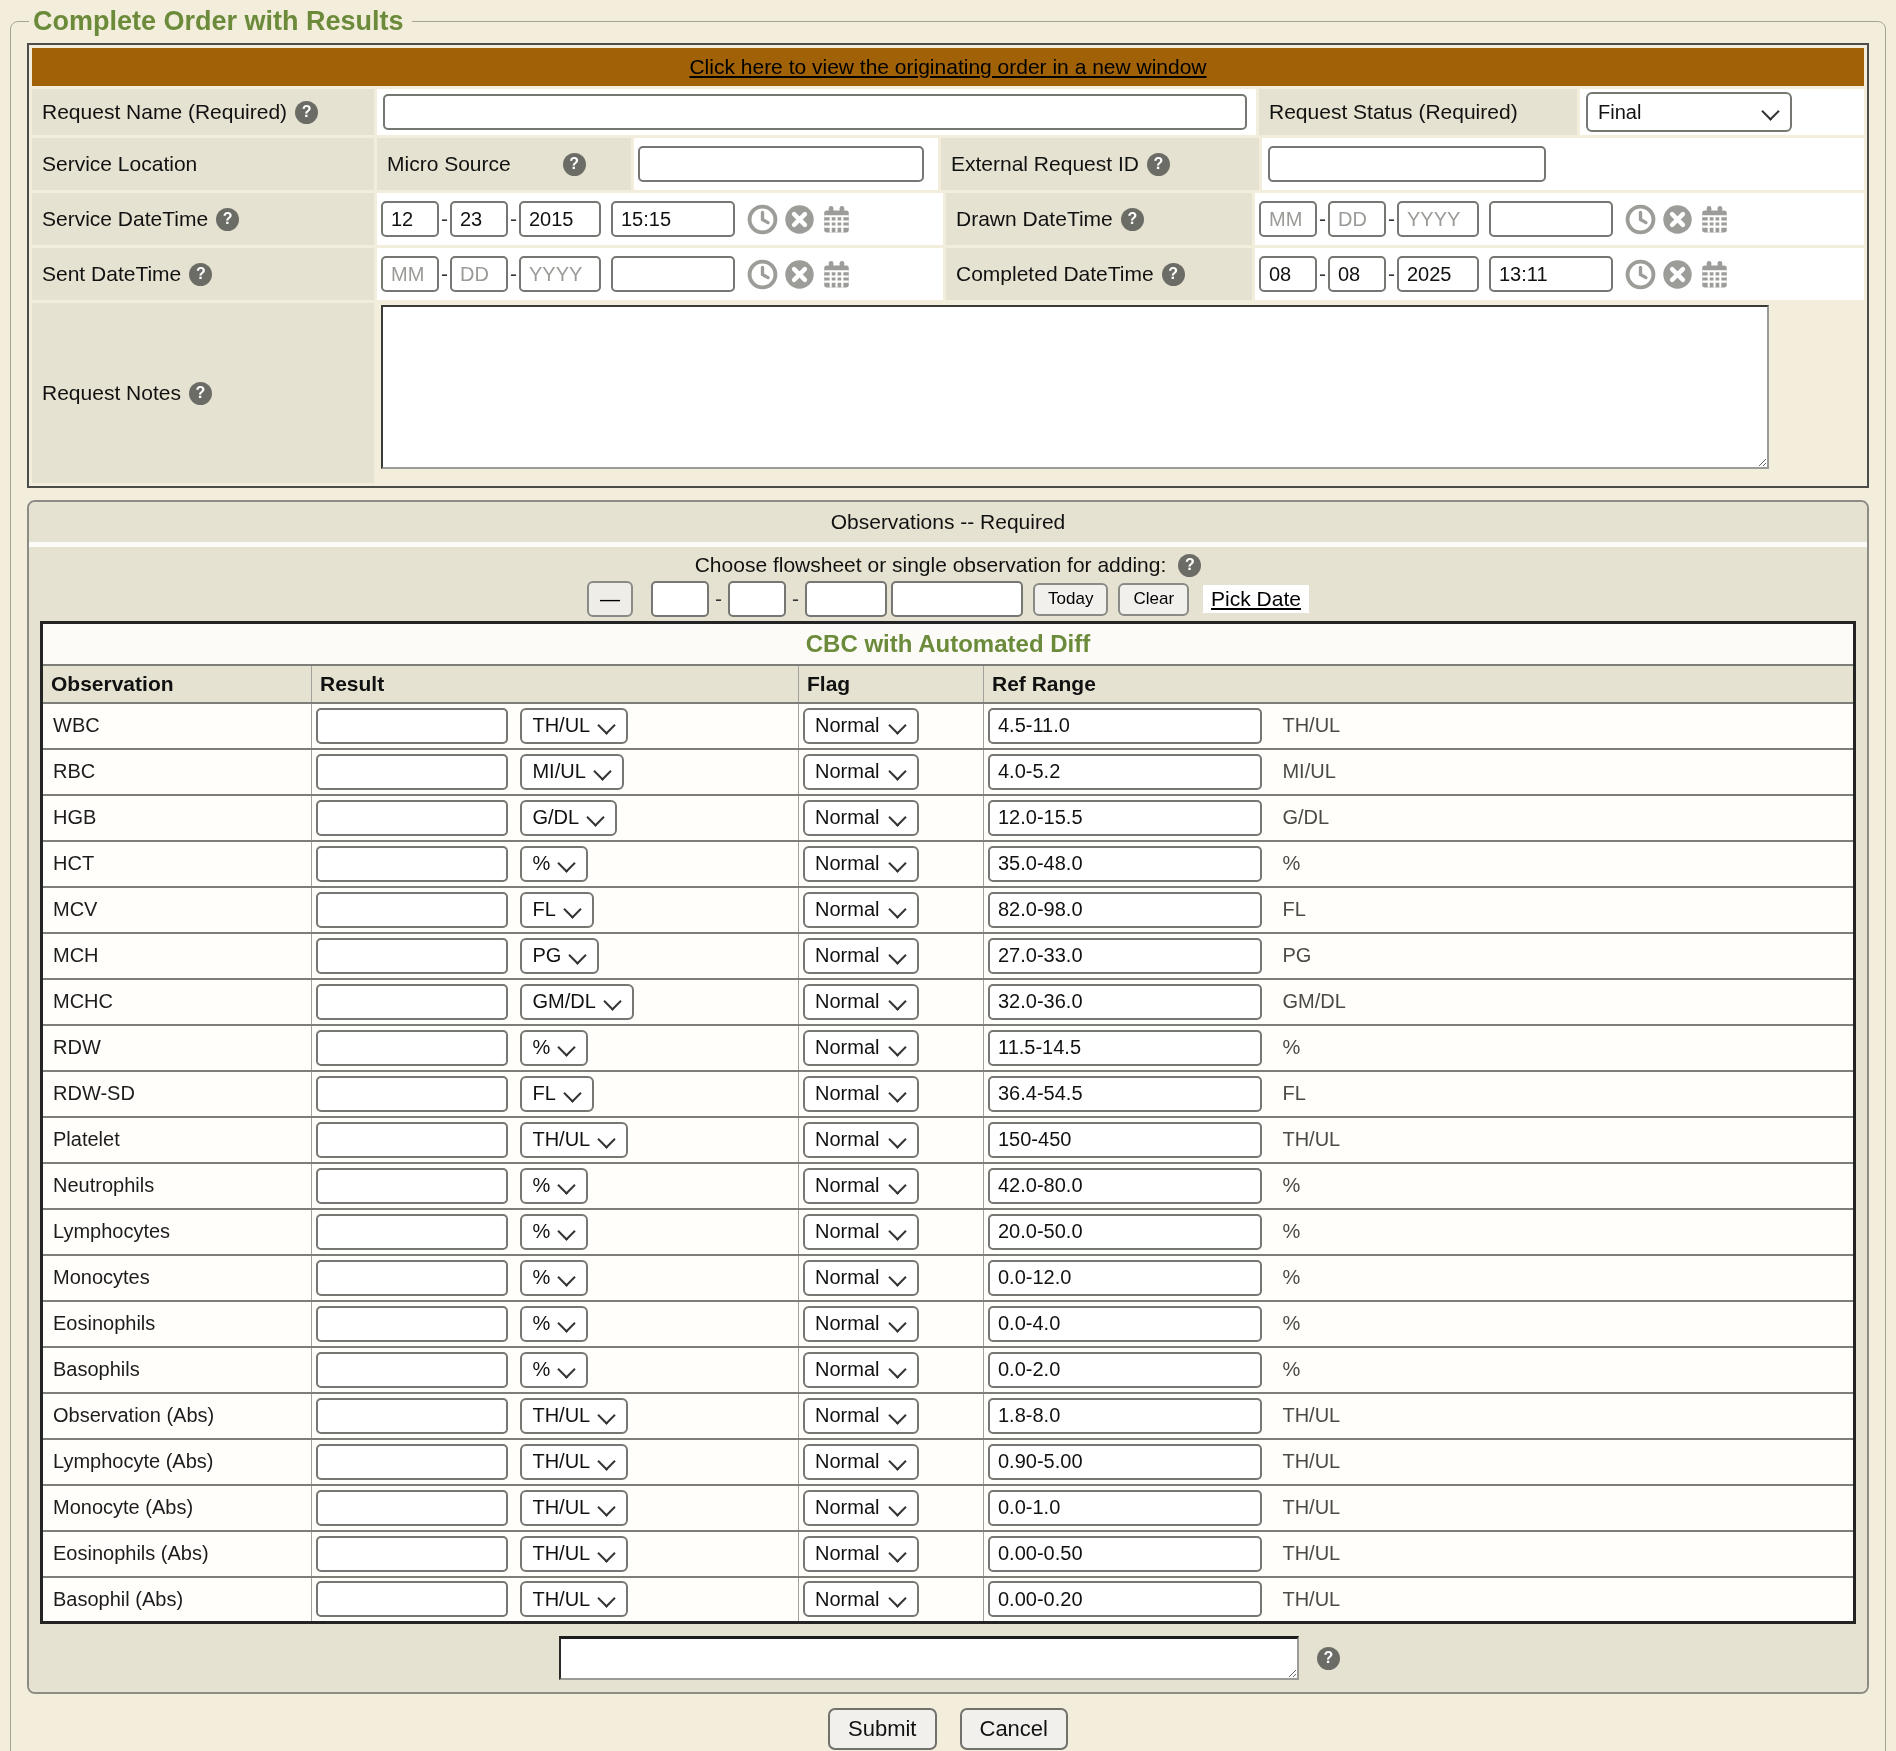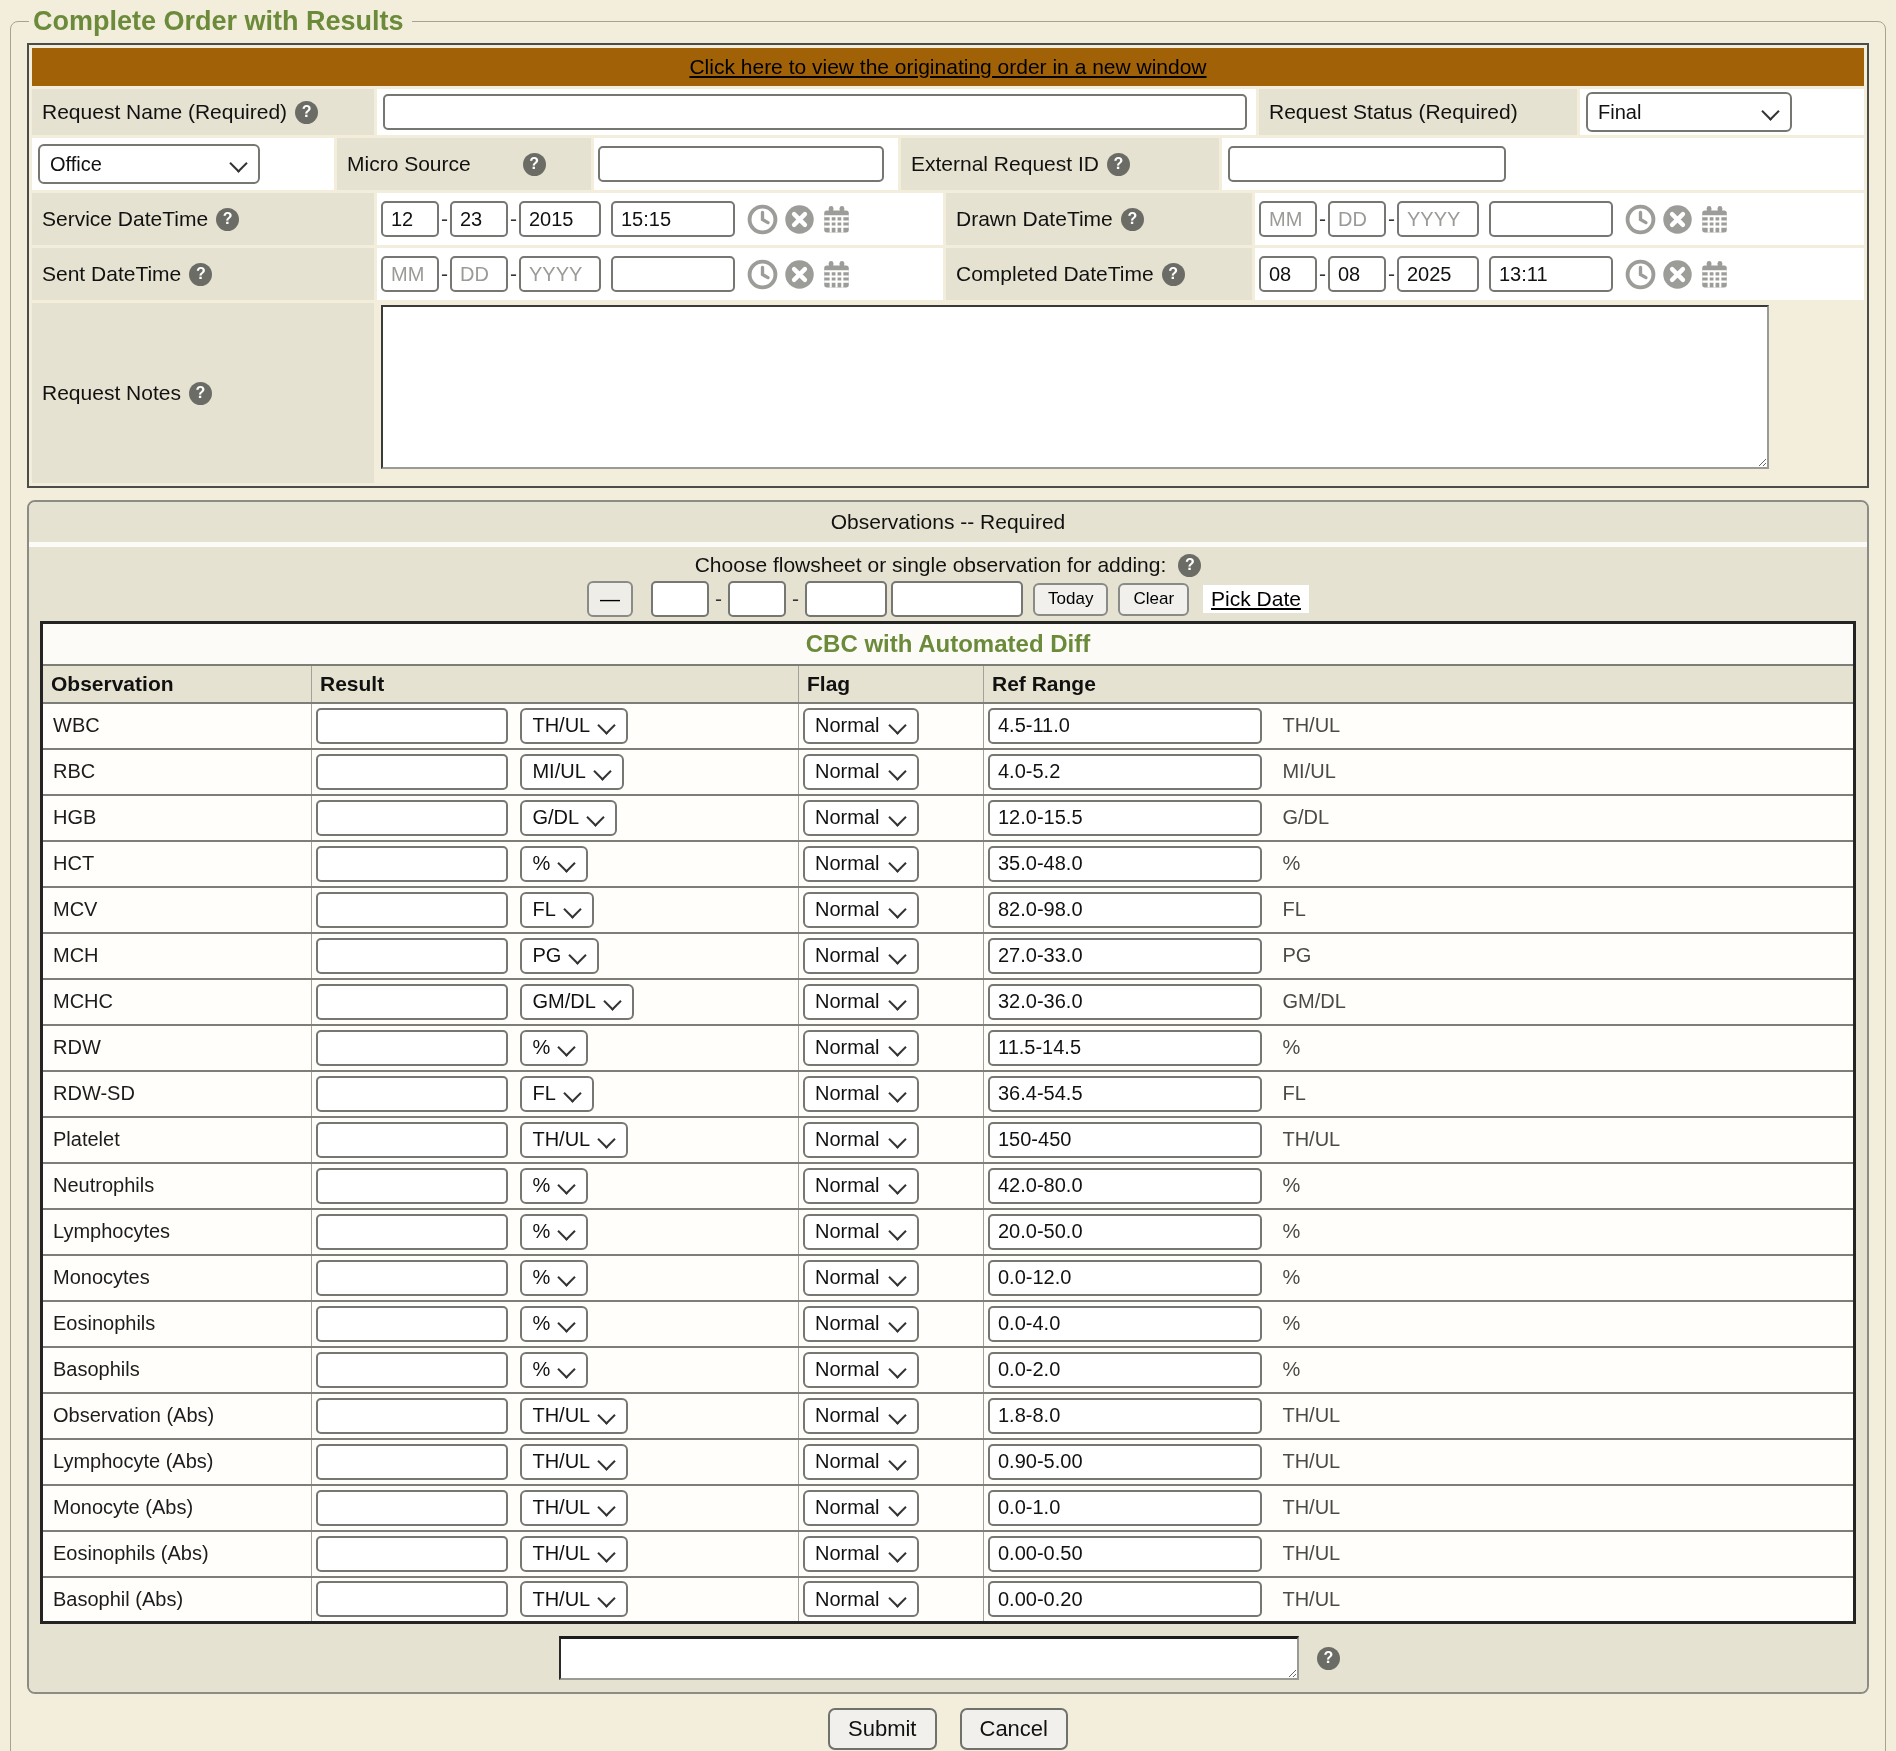--- a/index.html
+++ b/index.html
@@ -174,24 +174,22 @@
         <span>Request Status (Required)</span>
       </div>
       <div class="cell val w-val2">
         <div class="sel w-status">
           <span>Final</span>
         </div>
       </div>
     </div>
 
     <div class="trow r-std">
-      <div class="cell val w-sl">
-        <div class="sel w-office">
-          <span>Office</span>
-        </div>
+      <div class="cell lbl w-lbl1">
+        <span>Service Location</span>
       </div>
       <div class="cell lbl w-micro">
         <span>Micro Source</span>
         <span class="help">?</span>
       </div>
       <div class="cell val w-microval">
         <input class="ti w-microinp" style="">
       </div>
       <div class="cell lbl w-lbl2">
         <span>External Request ID</span>

